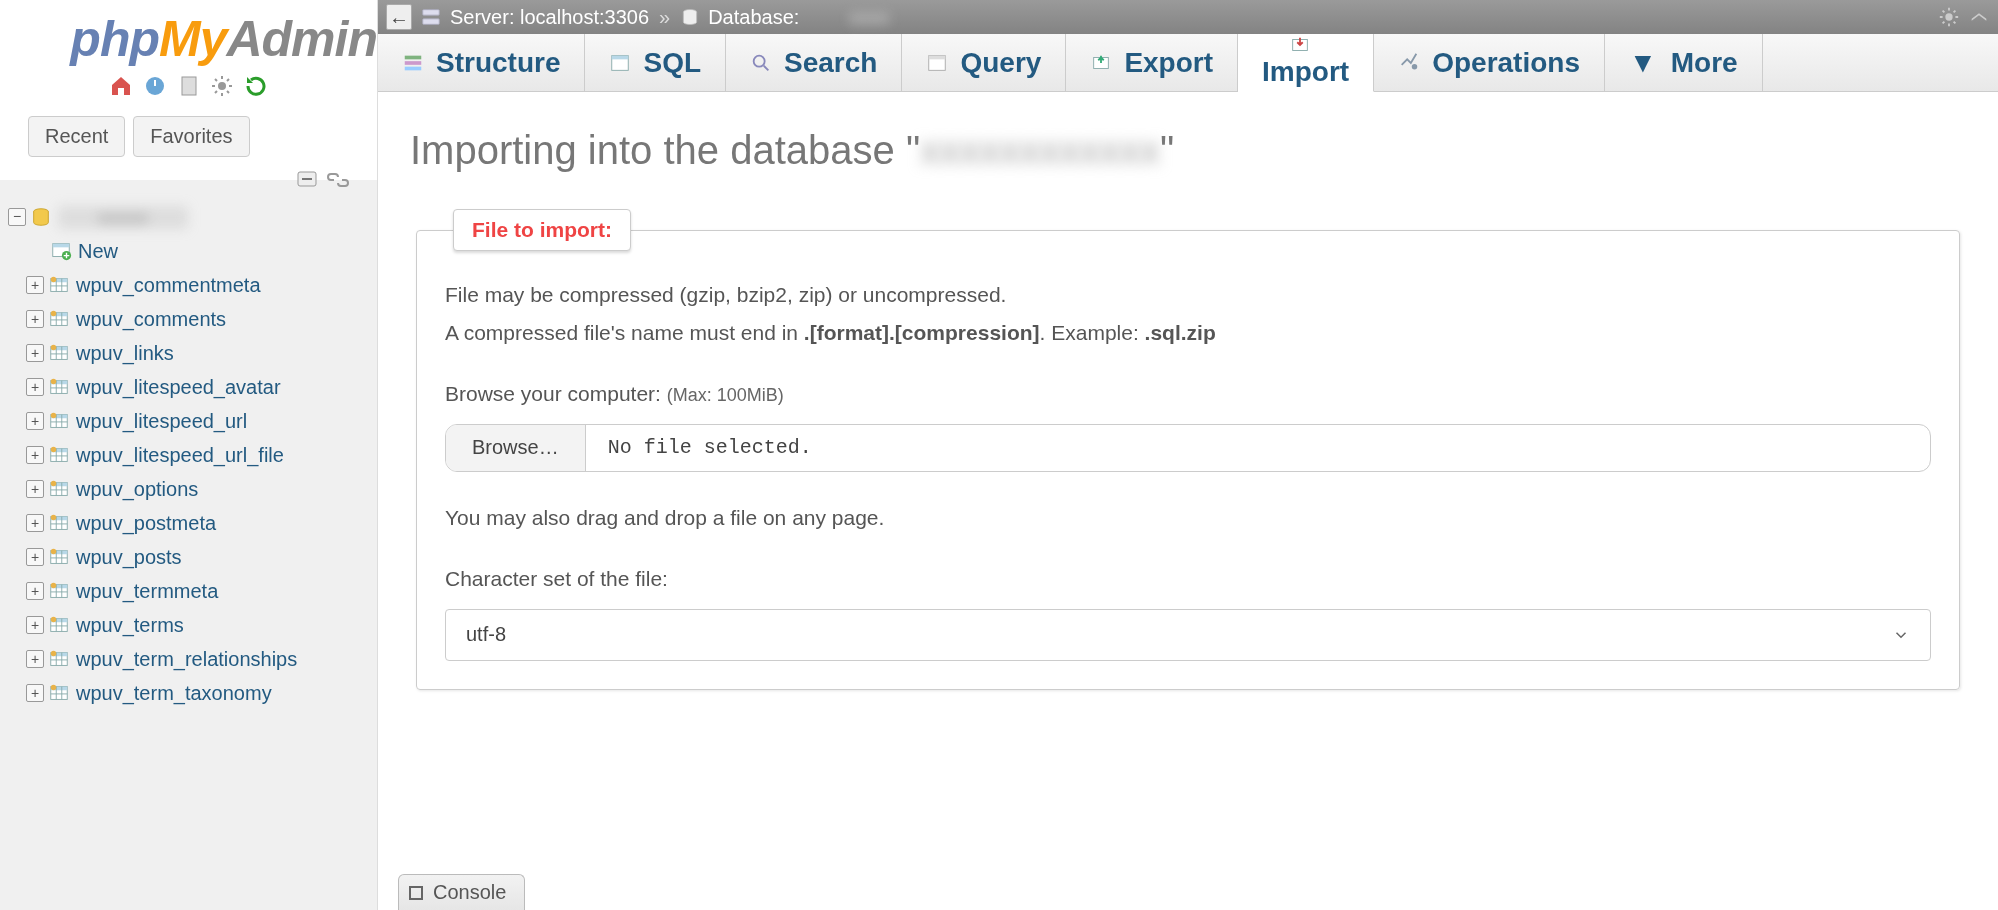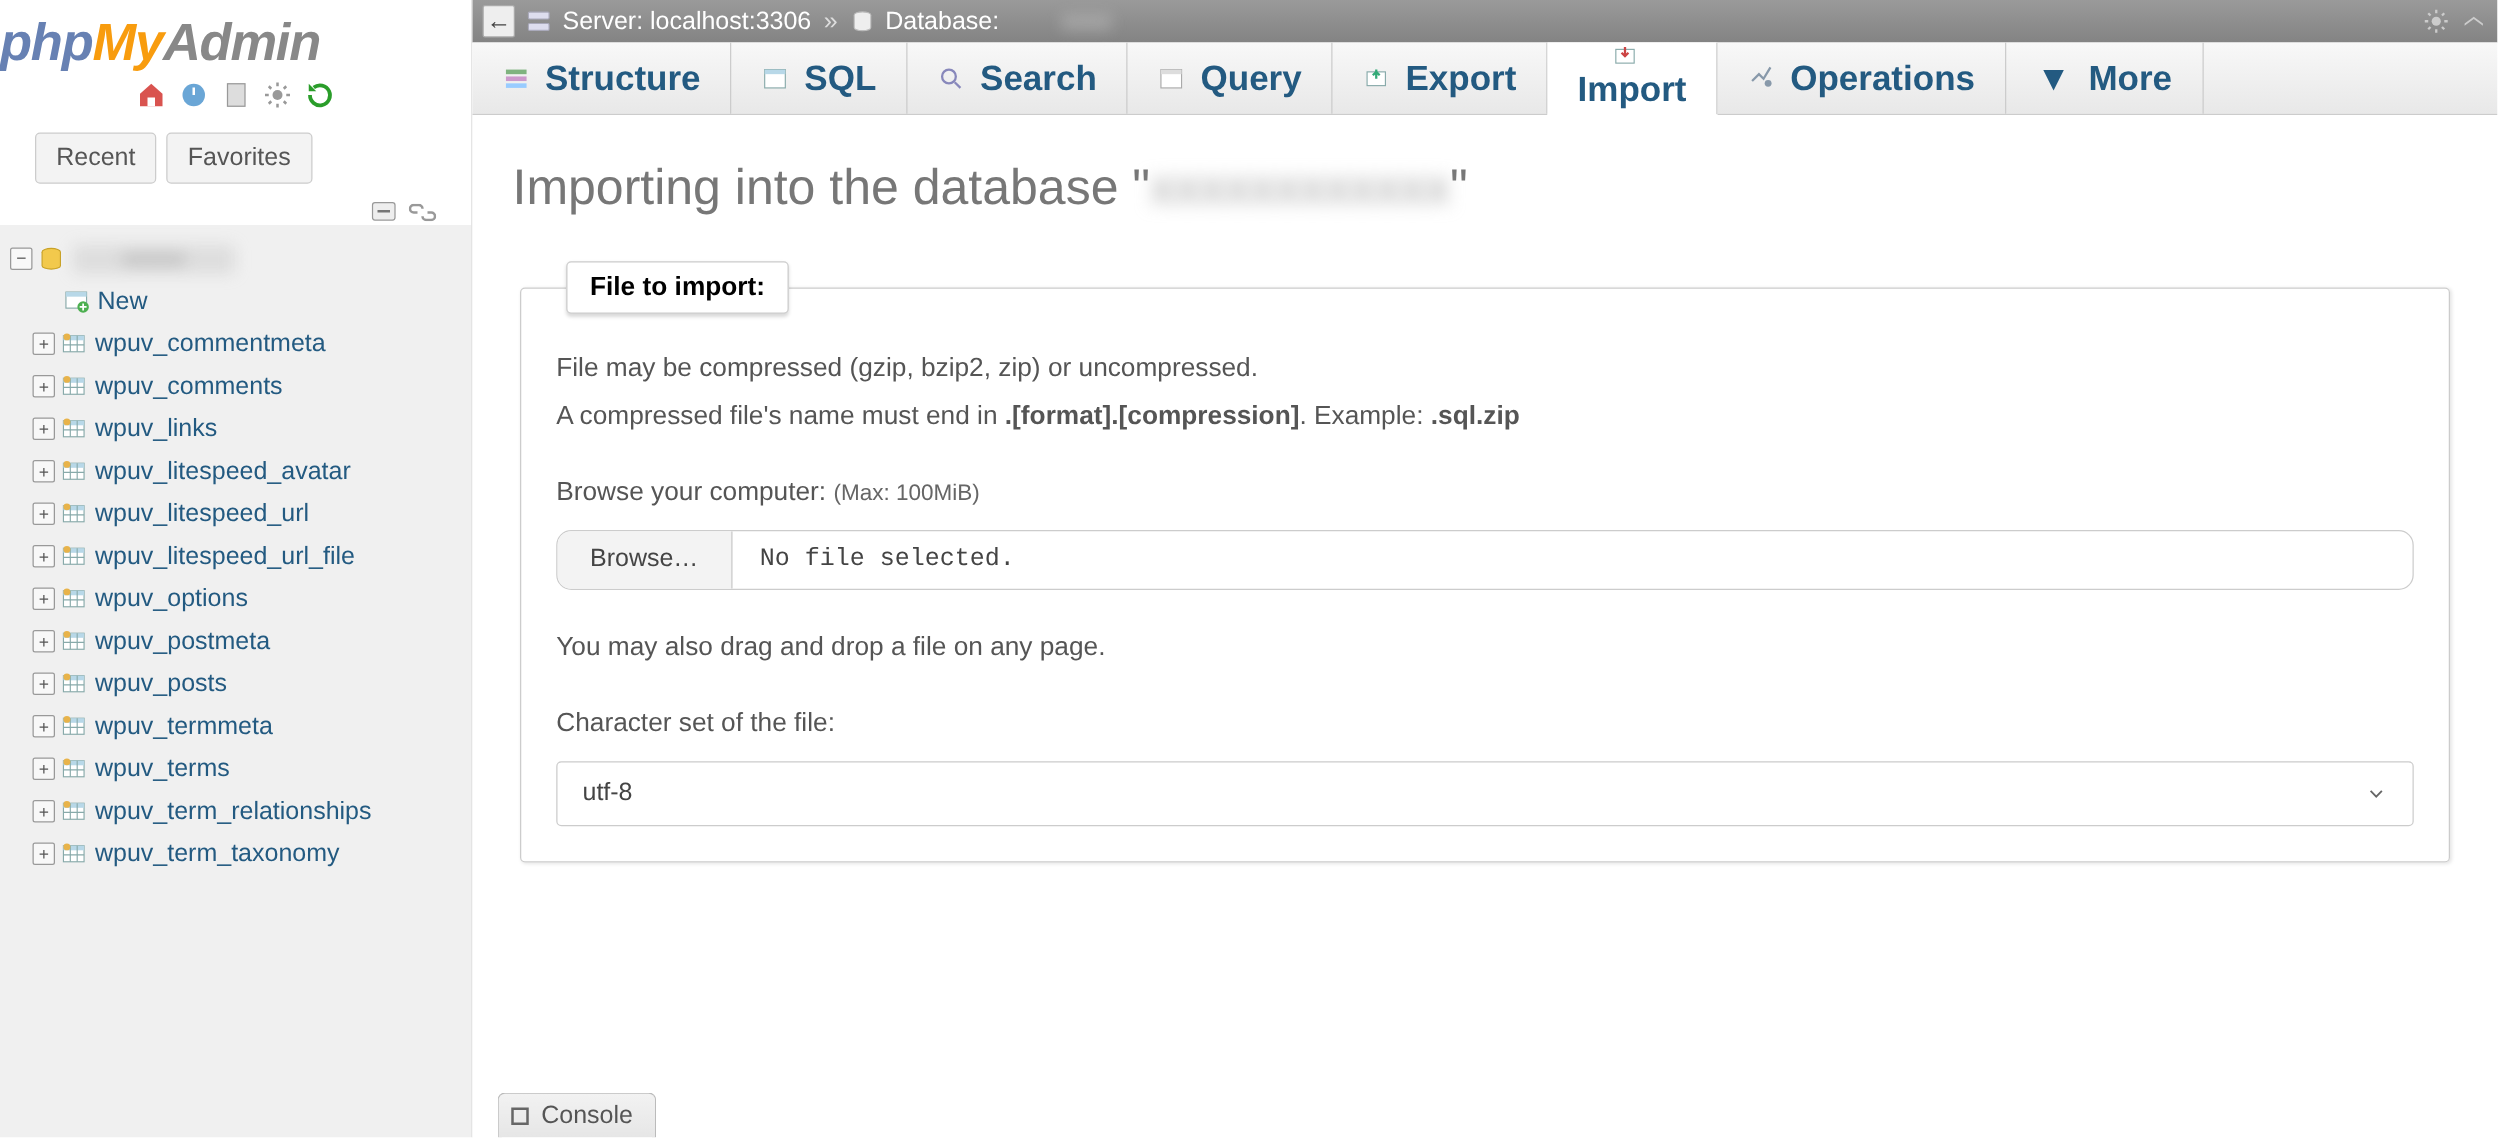--- a/index.html
+++ b/index.html
@@ -1,21 +1,21 @@
 <!DOCTYPE html>
 <html><head>
 <meta charset="utf-8">
 <style>
 * { box-sizing: border-box; margin: 0; padding: 0; }
 body { font-family: Arial, Helvetica, sans-serif; font-size: 14px; background: #fff; color: #444; width: 1998px; height: 910px; overflow: hidden; }
 .app { display: flex; height: 910px; }
 
 
 .sidebar { width: 378px; background: linear-gradient(to bottom, #fff 0, #fff 180px, #f0f0f0 180px); border-right: 1px solid #ddd; padding-top: 10px; }
-.logo { text-align: left; font-size: 42px; font-weight: bold; font-style: italic; letter-spacing: -1px; }
+.logo { text-align: right; font-size: 50px; font-weight: bold; font-style: italic; letter-spacing: -1px; }
 .logo .php { color: #6781b3; }
 .logo .my { color: #f89c0e; }
 .logo .admin { color: #888; }
 .tool-icons { text-align: center; margin: 6px 0 18px; }
 .tool-icons span { display: inline-block; width: 24px; height: 24px; margin: 0 3px; vertical-align: middle; }
 .mini-tabs { margin: 0 28px 8px; }
 .mini-tabs button { background: #f3f3f3; border: 1px solid #ccc; border-radius: 4px; padding: 8px 16px; font-size: 20px; color: #555; cursor: pointer; margin-right: 4px; }
 .collapse-row { text-align: right; padding: 6px 28px 10px; }
 .collapse-row span { display: inline-block; margin-left: 6px; color: #888; }
 
@@ -39,21 +39,21 @@
 .tab { display: flex; align-items: center; padding: 0 24px; border-right: 1px solid #ccc; cursor: pointer; font-size: 28px; font-weight: bold; color: #235a81; }
 .tab.active { background: #fff; border-bottom: 1px solid #fff; margin-bottom: -1px; flex-direction: column; }
 .tab-icon { width: 22px; height: 22px; margin-right: 12px; }
 .tab.more .caret { margin-right: 14px; }
 
 .content { padding: 36px 32px; flex: 1; overflow: auto; }
 h2.page-title { font-size: 40px; font-weight: normal; color: #777; margin-bottom: 36px; }
 h2.page-title .blur { filter: blur(7px); color: #aaa; }
 
 fieldset.panel { border: 1px solid #ccc; border-radius: 4px; padding: 28px 28px 28px; margin: 0 6px; box-shadow: 1px 1px 3px rgba(0,0,0,0.1); position: relative; }
-fieldset.panel legend { background: #fff; border: 1px solid #ccc; border-radius: 4px; padding: 8px 18px; font-size: 21px; font-weight: bold; color: #000000; margin-left: 8px; box-shadow: 0 2px 3px rgba(0,0,0,0.15); }
+fieldset.panel legend { background: #fff; border: 1px solid #ccc; border-radius: 4px; padding: 8px 18px; font-size: 21px; font-weight: bold; color: #ef4444; margin-left: 8px; box-shadow: 0 2px 3px rgba(0,0,0,0.15); }
 .panel p { font-size: 21px; color: #555; line-height: 1.5; margin-bottom: 6px; }
 .panel .section { margin-top: 30px; }
 .maxnote { font-size: 18px; color: #666; }
 
 .file-picker { display: flex; margin-top: 14px; border: 1px solid #ccc; border-radius: 12px; overflow: hidden; height: 48px; align-items: center; }
 .file-picker .browse { background: #f3f3f3; border-right: 1px solid #ccc; padding: 0 26px; height: 100%; display: flex; align-items: center; font-size: 20px; color: #444; cursor: pointer; }
 .file-picker .status { padding: 0 22px; font-size: 20px; color: #444; font-family: Liberation Mono, monospace; }
 
 .select-box { margin-top: 14px; border: 1px solid #ccc; border-radius: 4px; height: 52px; display: flex; align-items: center; padding: 0 20px; font-size: 20px; color: #444; }
 .select-box .chev { margin-left: auto; }

